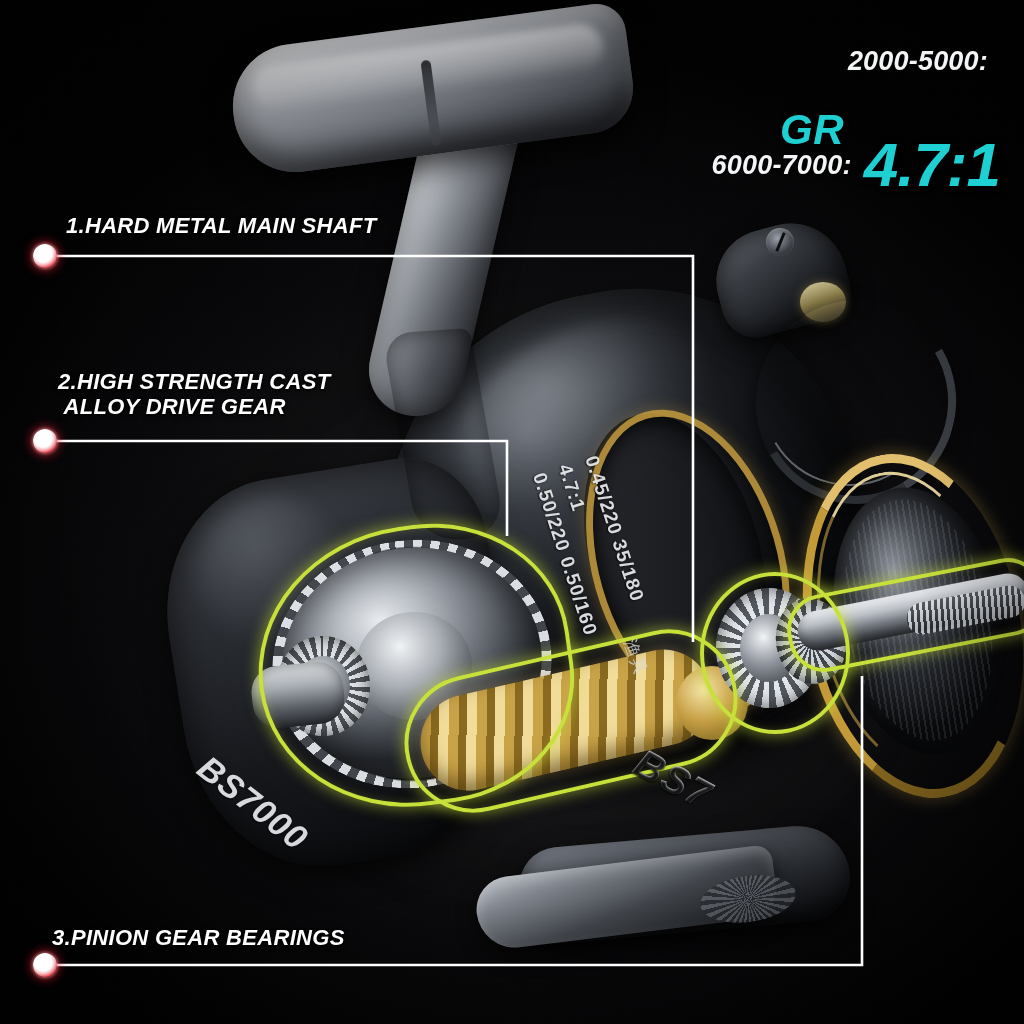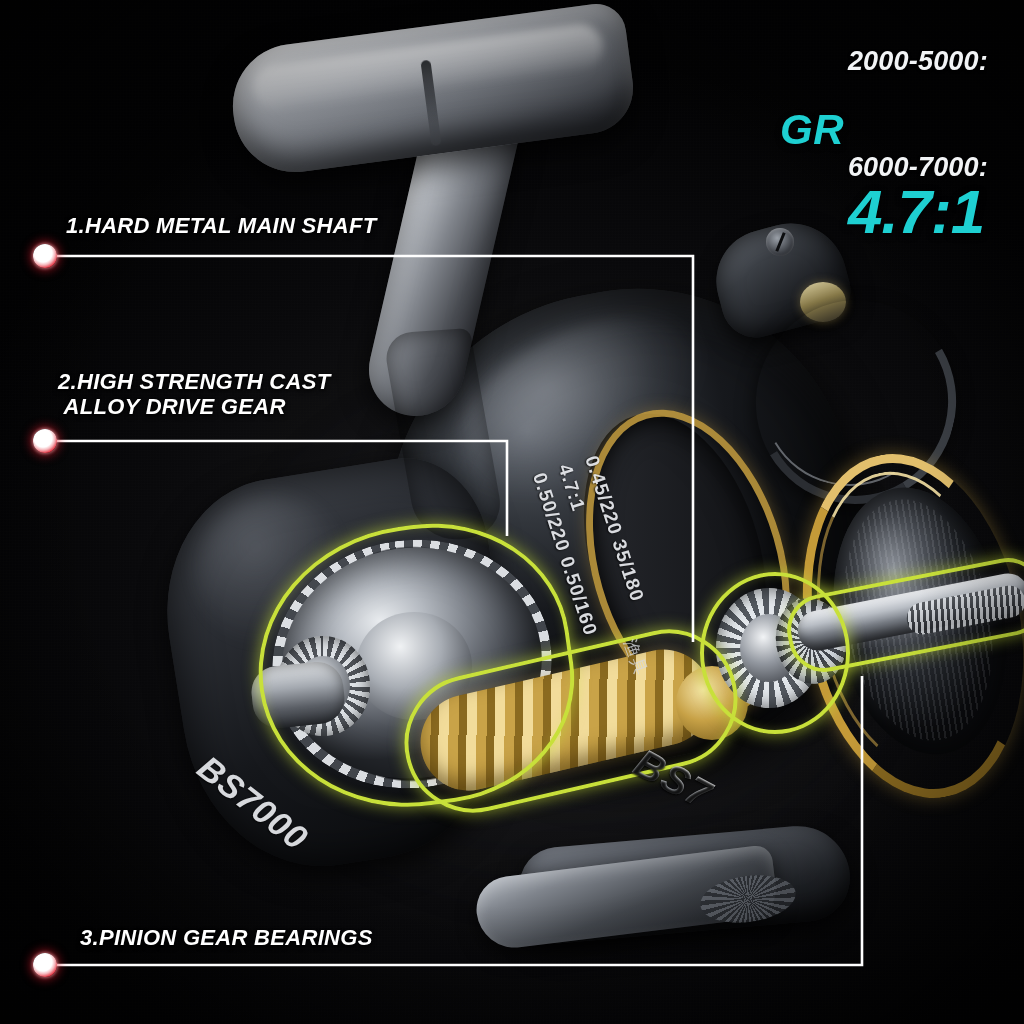--- a/index.html
+++ b/index.html
@@ -14,38 +14,38 @@
       linear-gradient(180deg,#0a0a0c 0%,#060607 50%,#000 100%);}
   .bg-grain{position:absolute;inset:0;opacity:.35;
     background:repeating-linear-gradient(0deg,rgba(255,255,255,.012) 0 1px,rgba(0,0,0,0) 1px 3px),
                repeating-linear-gradient(90deg,rgba(255,255,255,.010) 0 1px,rgba(0,0,0,0) 1px 3px);}
   .bg-glow{position:absolute;left:20%;top:34%;width:70%;height:56%;
     background:radial-gradient(ellipse at 50% 50%, rgba(120,125,135,.14) 0%, rgba(60,62,70,.06) 45%, rgba(0,0,0,0) 72%);
     filter:blur(18px);}
 
   
   .spec{position:absolute;right:18px;top:28px;width:372px;height:166px;}
-  .spec-row{position:absolute;display:flex;align-items:flex-start;white-space:nowrap;}
+  .spec-row{position:absolute;display:flex;align-items:center;white-space:nowrap;}
   .spec-r1{right:6px;top:18px;}
-  .spec-r2{right:6px;top:124px;flex-direction:column;}
+  .spec-r2{right:6px;top:108px;}
   .spec-range{font-style:italic;font-weight:700;font-size:27px;color:#f2f4f6;
     letter-spacing:.2px;text-shadow:0 1px 3px rgba(0,0,0,.9);margin-right:12px;}
   .spec-val{font-style:italic;font-weight:700;font-size:62px;line-height:.95;
     color:#1ed0d2;letter-spacing:-1px;text-shadow:0 2px 7px rgba(0,0,0,.85);}
   .spec-gr{position:absolute;left:146px;top:78px;font-style:italic;font-weight:700;
     font-size:42px;color:#1ed0d2;letter-spacing:.5px;text-shadow:0 2px 6px rgba(0,0,0,.85);}
 
   
   .callout-svg{position:absolute;inset:0;width:1024px;height:1024px;pointer-events:none;}
   .lbl{position:absolute;color:#fff;font-style:italic;font-weight:700;
     font-size:22px;letter-spacing:.3px;line-height:1.14;white-space:pre;
     text-shadow:0 2px 5px rgba(0,0,0,.95),0 0 2px rgba(0,0,0,.8);}
   .lbl1{left:66px;top:213px;}
   .lbl2{left:58px;top:369px;}
-  .lbl3{left:80px;top:925px;}
+  .lbl3{left:52px;top:925px;}
 
   .dot{position:absolute;width:24px;height:24px;border-radius:50%;
     background:radial-gradient(circle at 42% 38%,#ffffff 0%,#ffffff 44%,#f5b8bd 58%,#e01c2c 78%,#7c0c14 100%);
     box-shadow:0 0 10px 3px rgba(226,28,44,.55),0 0 3px 1px rgba(255,255,255,.5);
     transform:translate(-50%,-50%);}
 
   
   .art{position:absolute;inset:0;}
   .pc{position:absolute;}
 

